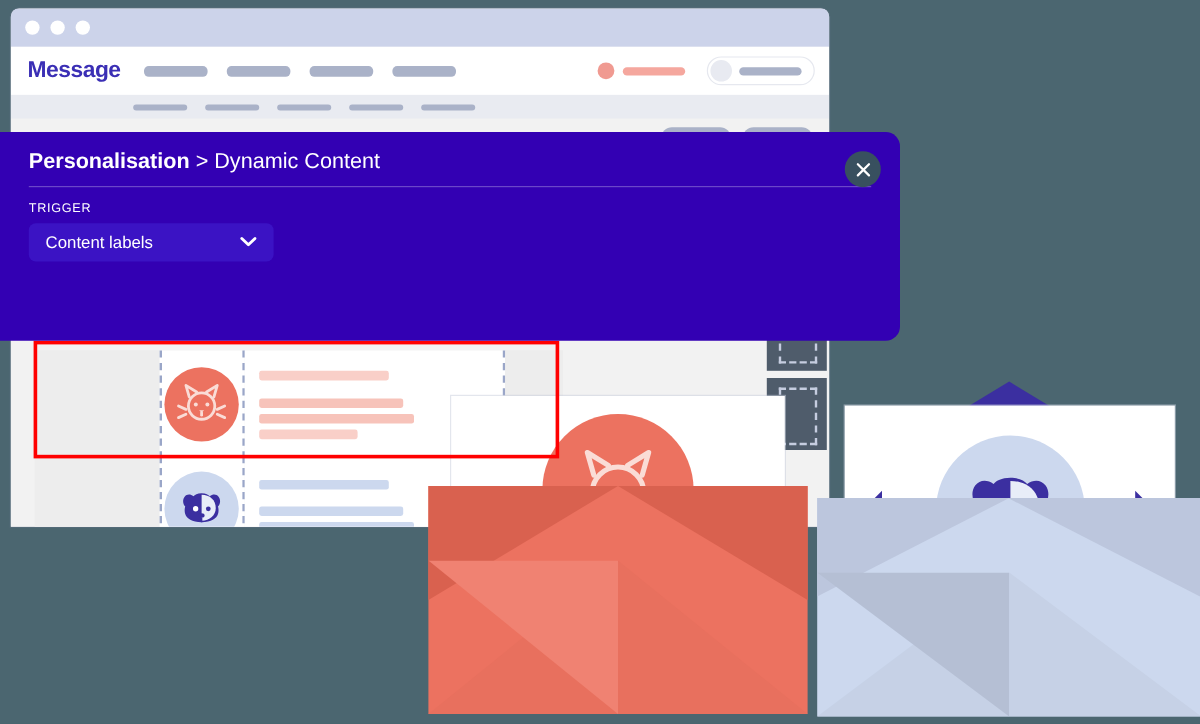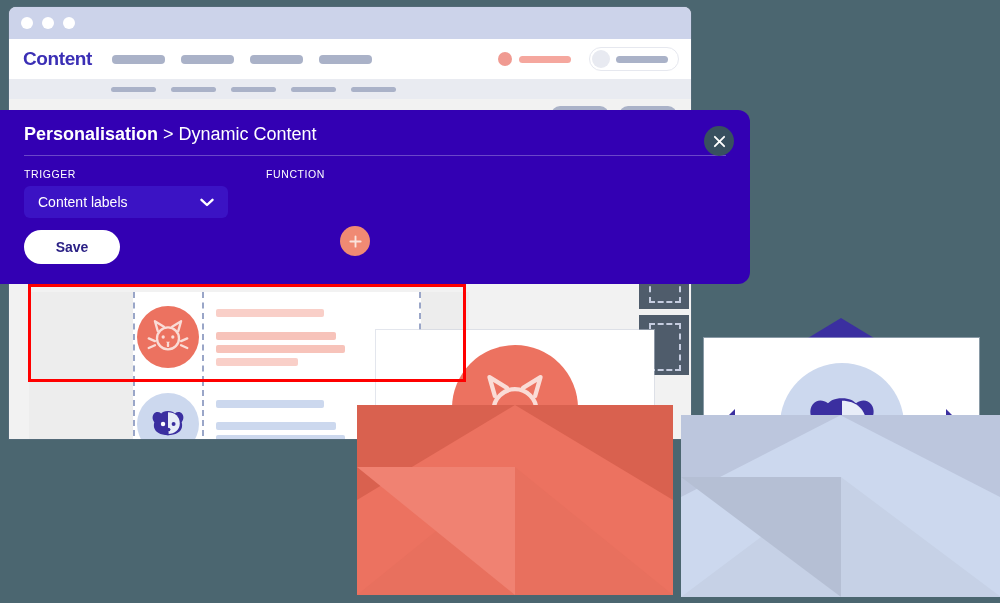--- a/index.html
+++ b/index.html
@@ -324,21 +324,21 @@
 
   <div class="browser">
 
     <div class="titlebar">
       <span class="dot"></span>
       <span class="dot"></span>
       <span class="dot"></span>
     </div>
 
     <div class="appbar">
-      <div class="logo">Content</div>
+      <div class="logo">Message</div>
       <div class="navbars">
         <span class="navbar-chip" style="width:53px"></span>
         <span class="navbar-chip" style="width:53px"></span>
         <span class="navbar-chip" style="width:53px"></span>
         <span class="navbar-chip" style="width:53px"></span>
       </div>
       <div class="appbar-right">
         <div class="toggle-pink">
           <span class="knob"></span>
           <span class="bar"></span>
@@ -452,32 +452,23 @@
         <div class="select">
           <span class="select-value">Content labels</span>
           <span>
             <svg width="14" height="9" viewBox="0 0 14 9" fill="none" stroke="#ffffff" stroke-width="2.4" stroke-linecap="round" stroke-linejoin="round">
                 <path d="M1.5 1.8 L7 7 L12.5 1.8"></path>
               </svg>
           </span>
         </div>
       </div>
       <div class="field">
-        <div class="field-label">FUNCTION</div>
-      </div>
-    </div>
-
-    <div class="modal-foot">
-      <button class="save-btn">Save</button>
-      <div class="add-btn">
-        <svg width="15" height="15" viewBox="0 0 16 16" stroke="#fbe3db" stroke-width="2" stroke-linecap="round">
-          <path d="M8 2.5 L8 13.5 M2.5 8 L13.5 8"></path>
-        </svg>
-      </div>
-    </div>
+      </div>
+    </div>
+
   </div>
 
   <div class="env" style="left:357px; top:330px; width:316px; height:265px;">
 
     <div class="letter" style="left:19px; top:0px; width:278px; height:162px;">
       <div style="position:absolute; left:50%; top:48%; transform:translate(-50%,-50%); width:126px; height:126px; border-radius:50%; background:#ec7260; display:flex; align-items:center; justify-content:center;">
         <svg width="86" height="78" viewBox="0 0 64 58" fill="none" stroke="#fadcd6" stroke-width="3.2" stroke-linecap="round" stroke-linejoin="round">
           <path d="M17 20 L13 6 L26 14"></path>
           <path d="M47 20 L51 6 L38 14"></path>
           <circle cx="32" cy="31" r="16"></circle>

